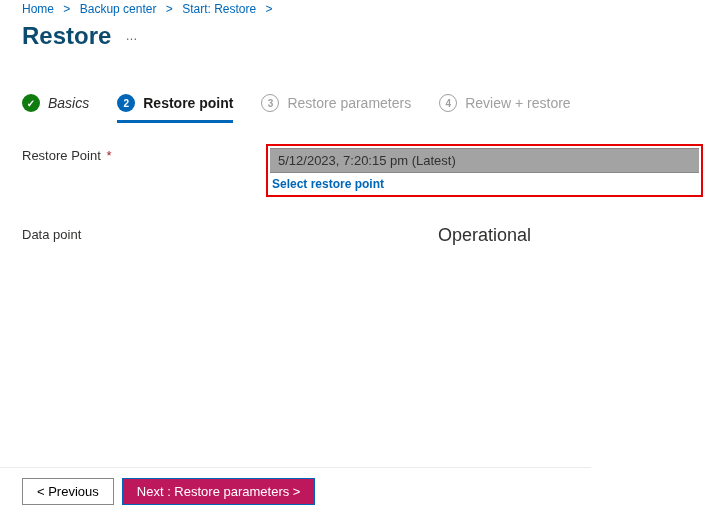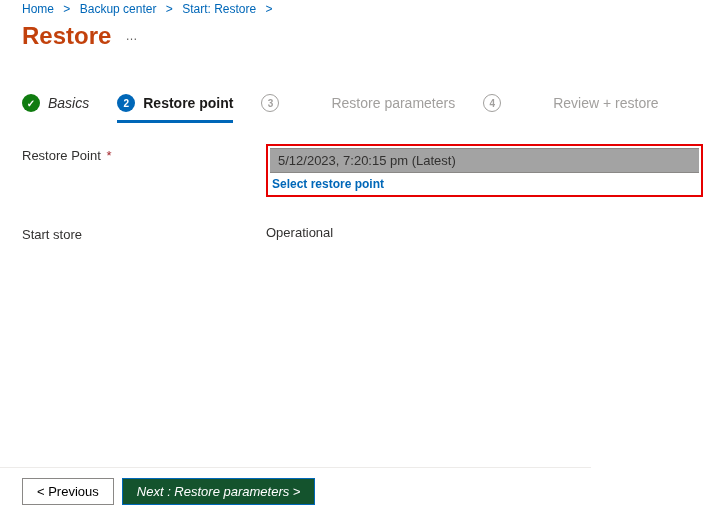--- a/index.html
+++ b/index.html
@@ -3,50 +3,50 @@
   <meta charset="utf-8">
   <style>
     * { box-sizing: border-box; margin: 0; padding: 0; }
     body { font-family: "Segoe UI", Arial, sans-serif; font-size: 13px; color: #323130; width: 725px; height: 505px; background: #fff; position: relative; }
 
     .breadcrumb { padding: 2px 22px 4px; font-size: 12px; }
     .breadcrumb a { color: #0067b8; text-decoration: none; }
     .breadcrumb .sep { color: #0067b8; padding: 0 6px; }
 
     .title-row { display: flex; align-items: center; padding: 2px 22px 18px; }
-    .title { font-size: 24px; font-weight: 600; color: #c2410c; }
+    .title { font-size: 24px; font-weight: 600; color: #0c4a6e; }
     .ellipsis { margin-left: 14px; color: #605e5c; font-size: 12px; letter-spacing: 2px; cursor: pointer; }
 
     .tabs { display: flex; align-items: center; padding: 26px 22px 0; gap: 28px; }
     .tab { display: flex; align-items: center; gap: 8px; padding-bottom: 8px; cursor: pointer; }
     .tab-label { font-size: 14px; color: #323130; }
-    .tab.disabled .tab-label { color: #a19f9d; margin-left: 44px; }
+    .tab.disabled .tab-label { color: #a19f9d; }
     .tab.active { border-bottom: 3px solid #0067b8; margin-bottom: -3px; }
     .tab.active .tab-label { font-weight: 600; color: #1b1a19; }
     .tab.completed .tab-label { color: #323130; font-style: italic; }
 
     .step-circle { width: 18px; height: 18px; border-radius: 50%; display: flex; align-items: center; justify-content: center; font-size: 10px; font-weight: 600; flex-shrink: 0; }
     .step-circle.done { background: #107c10; color: #fff; }
     .step-circle.current { background: #0067b8; color: #fff; }
     .step-circle.pending { border: 1px solid #a19f9d; color: #a19f9d; background: #fff; }
 
     .form-area { padding: 26px 22px; }
     .form-row { display: flex; align-items: flex-start; margin-bottom: 28px; }
     .form-label { width: 244px; font-size: 13px; color: #323130; padding-top: 2px; }
     .req { color: #a4262c; margin-left: 2px; }
     .form-control-col { flex: 1; }
 
     .highlight-box { border: 2px solid #e60000; padding: 2px; margin-top:-2px; }
     .rp-input { width: 100%; border: 1px solid #8a8886; border-left: none; border-right: none; font-size: 13px; padding: 4px 8px; color: #323130; background: #a3a3a3; }
     .rp-link { display: block; color: #0067b8; font-weight: 600; font-size: 12px; padding: 4px 2px 2px; text-decoration: none; }
-    .ds-value { font-size: 13px; color: #323130; padding-top: 0; }
+    .ds-value { font-size: 18px; color: #323130; padding-top: 0; text-align: center; }
 
     .footer { position: absolute; left: 0; bottom: 0; width: 591px; border-top: 1px solid #edebe9; padding: 10px 22px 0; display: flex; gap: 8px; }
     .btn { font-size: 13px; padding: 5px 14px; border: 1px solid #8a8886; background: #fff; cursor: pointer; font-family: inherit; }
-    .btn.primary { background: #14532d; border-color: #0067b8; color: #fff; font-style: italic; }
+    .btn.primary { background: #be185d; border-color: #0067b8; color: #fff; }
   </style>
 </head>
 <body>
 
 <nav class="breadcrumb">
   <a href="#">Home</a>
   <span class="sep">&gt;</span>
   <a href="#">Backup center</a>
   <span class="sep">&gt;</span>
   <a href="#">Start: Restore</a>
@@ -85,21 +85,21 @@
     </div>
     <div class="form-control-col">
       <div class="highlight-box">
         <input class="rp-input" type="text" readonly="" value="5/12/2023, 7:20:15 pm (Latest)" style="">
         <a href="#" class="rp-link">Select restore point</a>
       </div>
     </div>
   </div>
 
   <div class="form-row">
-    <div class="form-label">Start store</div>
+    <div class="form-label">Data point</div>
     <div class="form-control-col ds-value">Operational</div>
   </div>
 </div>
 
 <div class="footer">
   <button class="btn">&lt;  Previous</button>
   <button class="btn primary">Next : Restore parameters  &gt;</button>
 </div>
 
 </body></html>

